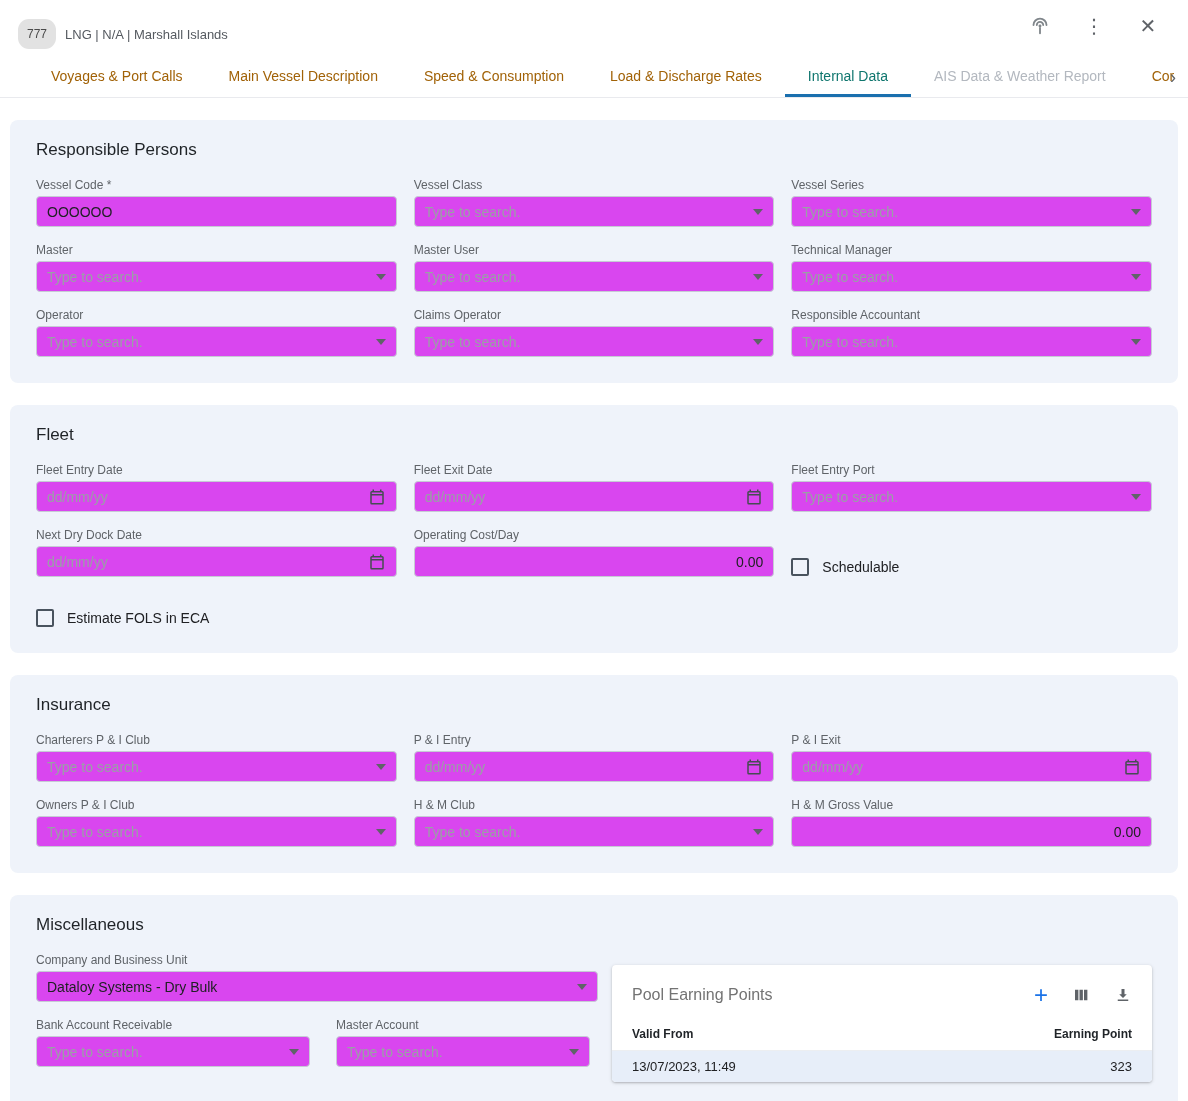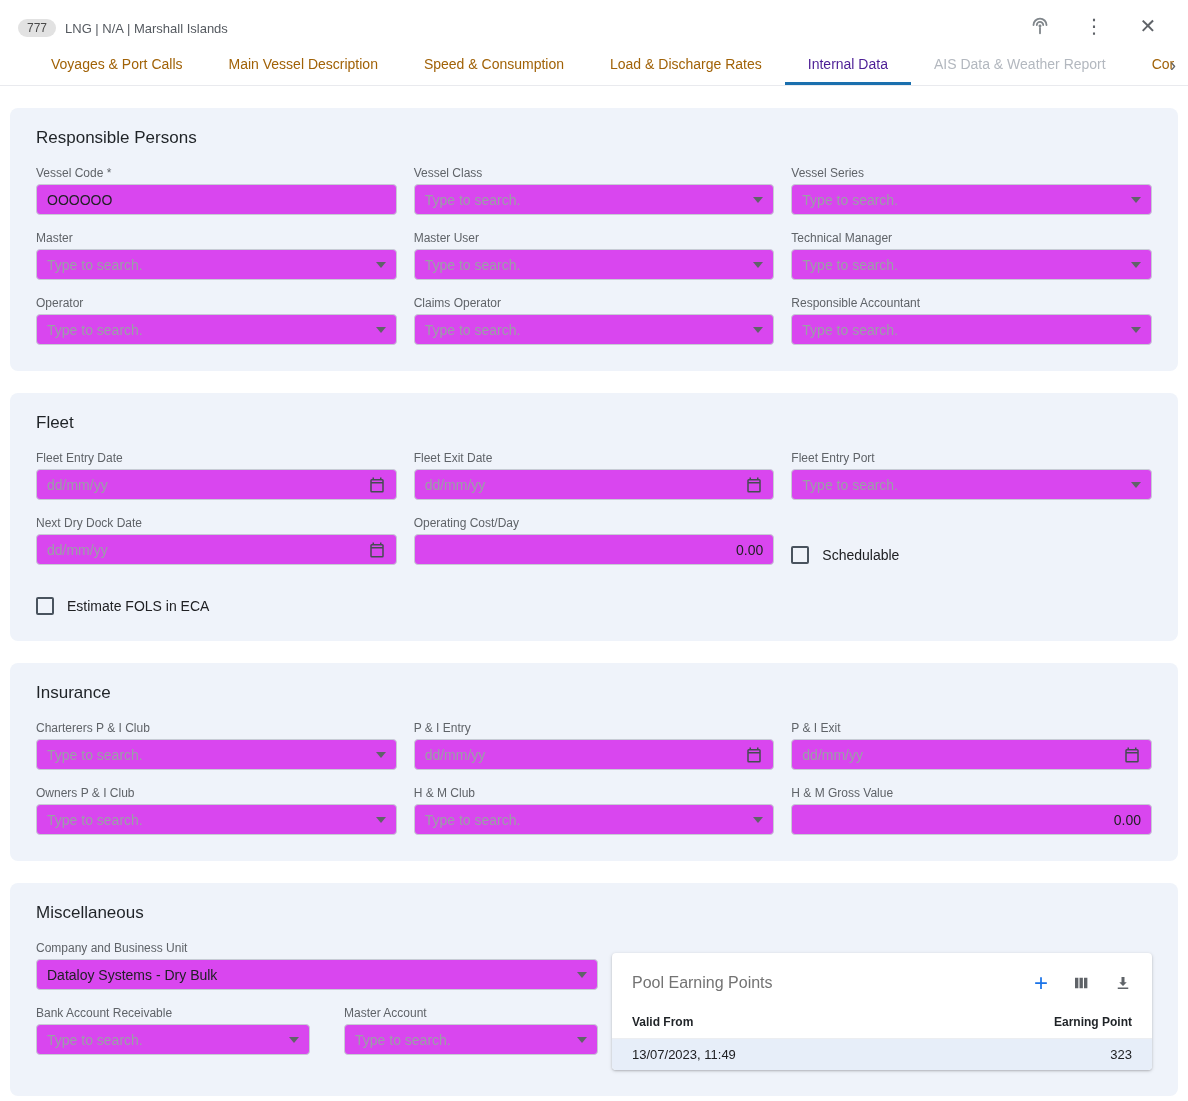--- a/index.html
+++ b/index.html
@@ -3,32 +3,32 @@
 <meta charset="utf-8">
 <style>
   * { box-sizing: border-box; margin: 0; padding: 0; }
   html,body { width:1188px; background:#fff; font-family:"Liberation Sans", sans-serif; color:#202124; }
   body { height:1101px; overflow:hidden; }
 
   
   .app-header { position:relative; padding:12px 18px 10px 18px; }
   .app-title { font-size:18px; font-weight:700; letter-spacing:.4px; color:#1b1b1b; }
   .subtitle-row { display:flex; align-items:center; gap:9px; margin-top:7px; }
-  .badge { background:#e2e2e2; color:#4a4a4a; font-size:12px; padding:2px 9px; border-radius:11px; }
+  .badge { background:#e2e2e2; color:#4a4a4a; font-size:12px; padding:8px 9px; border-radius:11px; }
   .subtitle { font-size:13px; color:#555a60; }
   .header-icons { position:absolute; top:14px; right:28px; display:flex; align-items:center; gap:30px; }
   .hicon { width:24px; height:24px; display:flex; align-items:center; justify-content:center; color:#5f6368; cursor:pointer; }
   .hicon svg { display:block; }
   .dots { font-size:20px; color:#5f6368; line-height:1; }
   .close-x { font-size:20px; color:#5f6368; line-height:1; }
 
   
   .tabbar { display:flex; align-items:stretch; border-bottom:1px solid #e9eaee; padding:0 10px 0 28px; position:relative; }
   .tab { font-size:14px; color:#a16207; padding:9px 23px 10px 23px; cursor:pointer; white-space:nowrap; border-bottom:3px solid transparent; }
-  .tab.active { color:#4c1d95; border-bottom-color:#1a6fae; font-weight:500; }
+  .tab.active { color:#0f766e; border-bottom-color:#1a6fae; font-weight:500; }
   .tab.disabled { color:#b3b8bf; }
   .tab.truncated { overflow:hidden; max-width:52px; padding-right:0; }
   .tab-chevron { position:absolute; right:8px; top:6px; font-size:18px; color:#5f6368; cursor:pointer; padding:2px 4px; }
 
   
   .card { background:#eff3fa; border-radius:8px; margin:22px 10px 0 10px; padding:20px 26px 26px 26px; }
   .card-title { font-size:17px; font-weight:500; color:#1f2327; margin-bottom:18px; }
   .grid3 { display:grid; grid-template-columns:1fr 1fr 1fr; column-gap:17px; row-gap:16px; }
 
   .field-label { font-size:12px; color:#5f6368; margin-bottom:4px; display:block; }
@@ -41,21 +41,21 @@
   .cal-icon svg, .dd-arrow svg { display:block; }
 
   .checkbox-row { display:flex; align-items:center; gap:13px; cursor:pointer; }
   .checkbox { width:18px; height:18px; border:2px solid #49535e; border-radius:2px; background:transparent; flex:none; }
   .checkbox-label { font-size:14px; color:#202124; }
   .cell-center-with-input { padding-top:22px; display:flex; align-items:center; height:55px; }
 
   
   .misc-flex { display:flex; gap:14px; }
   .misc-left { width:562px; flex:none; }
-  .misc-two { display:grid; grid-template-columns:274px 254px; column-gap:34px; margin-top:16px; }
+  .misc-two { display:grid; grid-template-columns:274px 254px; column-gap:26px; margin-top:16px; }
 
   .pool-card { flex:1; margin-top:12px; background:#fff; border-radius:4px; box-shadow:0 1px 2px rgba(0,0,0,.18), 0 1px 4px rgba(0,0,0,.12); align-self:flex-start; overflow:hidden; }
   .pool-header { display:flex; align-items:center; justify-content:space-between; padding:18px 20px 14px 20px; }
   .pool-title { font-size:16px; font-weight:500; color:#737373; }
   .pool-actions { display:flex; align-items:center; gap:24px; }
   .picon { cursor:pointer; display:flex; align-items:center; justify-content:center; }
   .plus { color:#1a73e8; font-size:24px; font-weight:400; line-height:1; }
   .pool-thead { display:flex; justify-content:space-between; padding:6px 20px 9px 20px; font-size:12px; font-weight:700; color:#1f2327; }
   .pool-row { display:flex; justify-content:space-between; padding:8px 20px; font-size:13px; border-top:1px solid #eceef1; }
   .pool-row.highlight { background:#e7eef9; }

